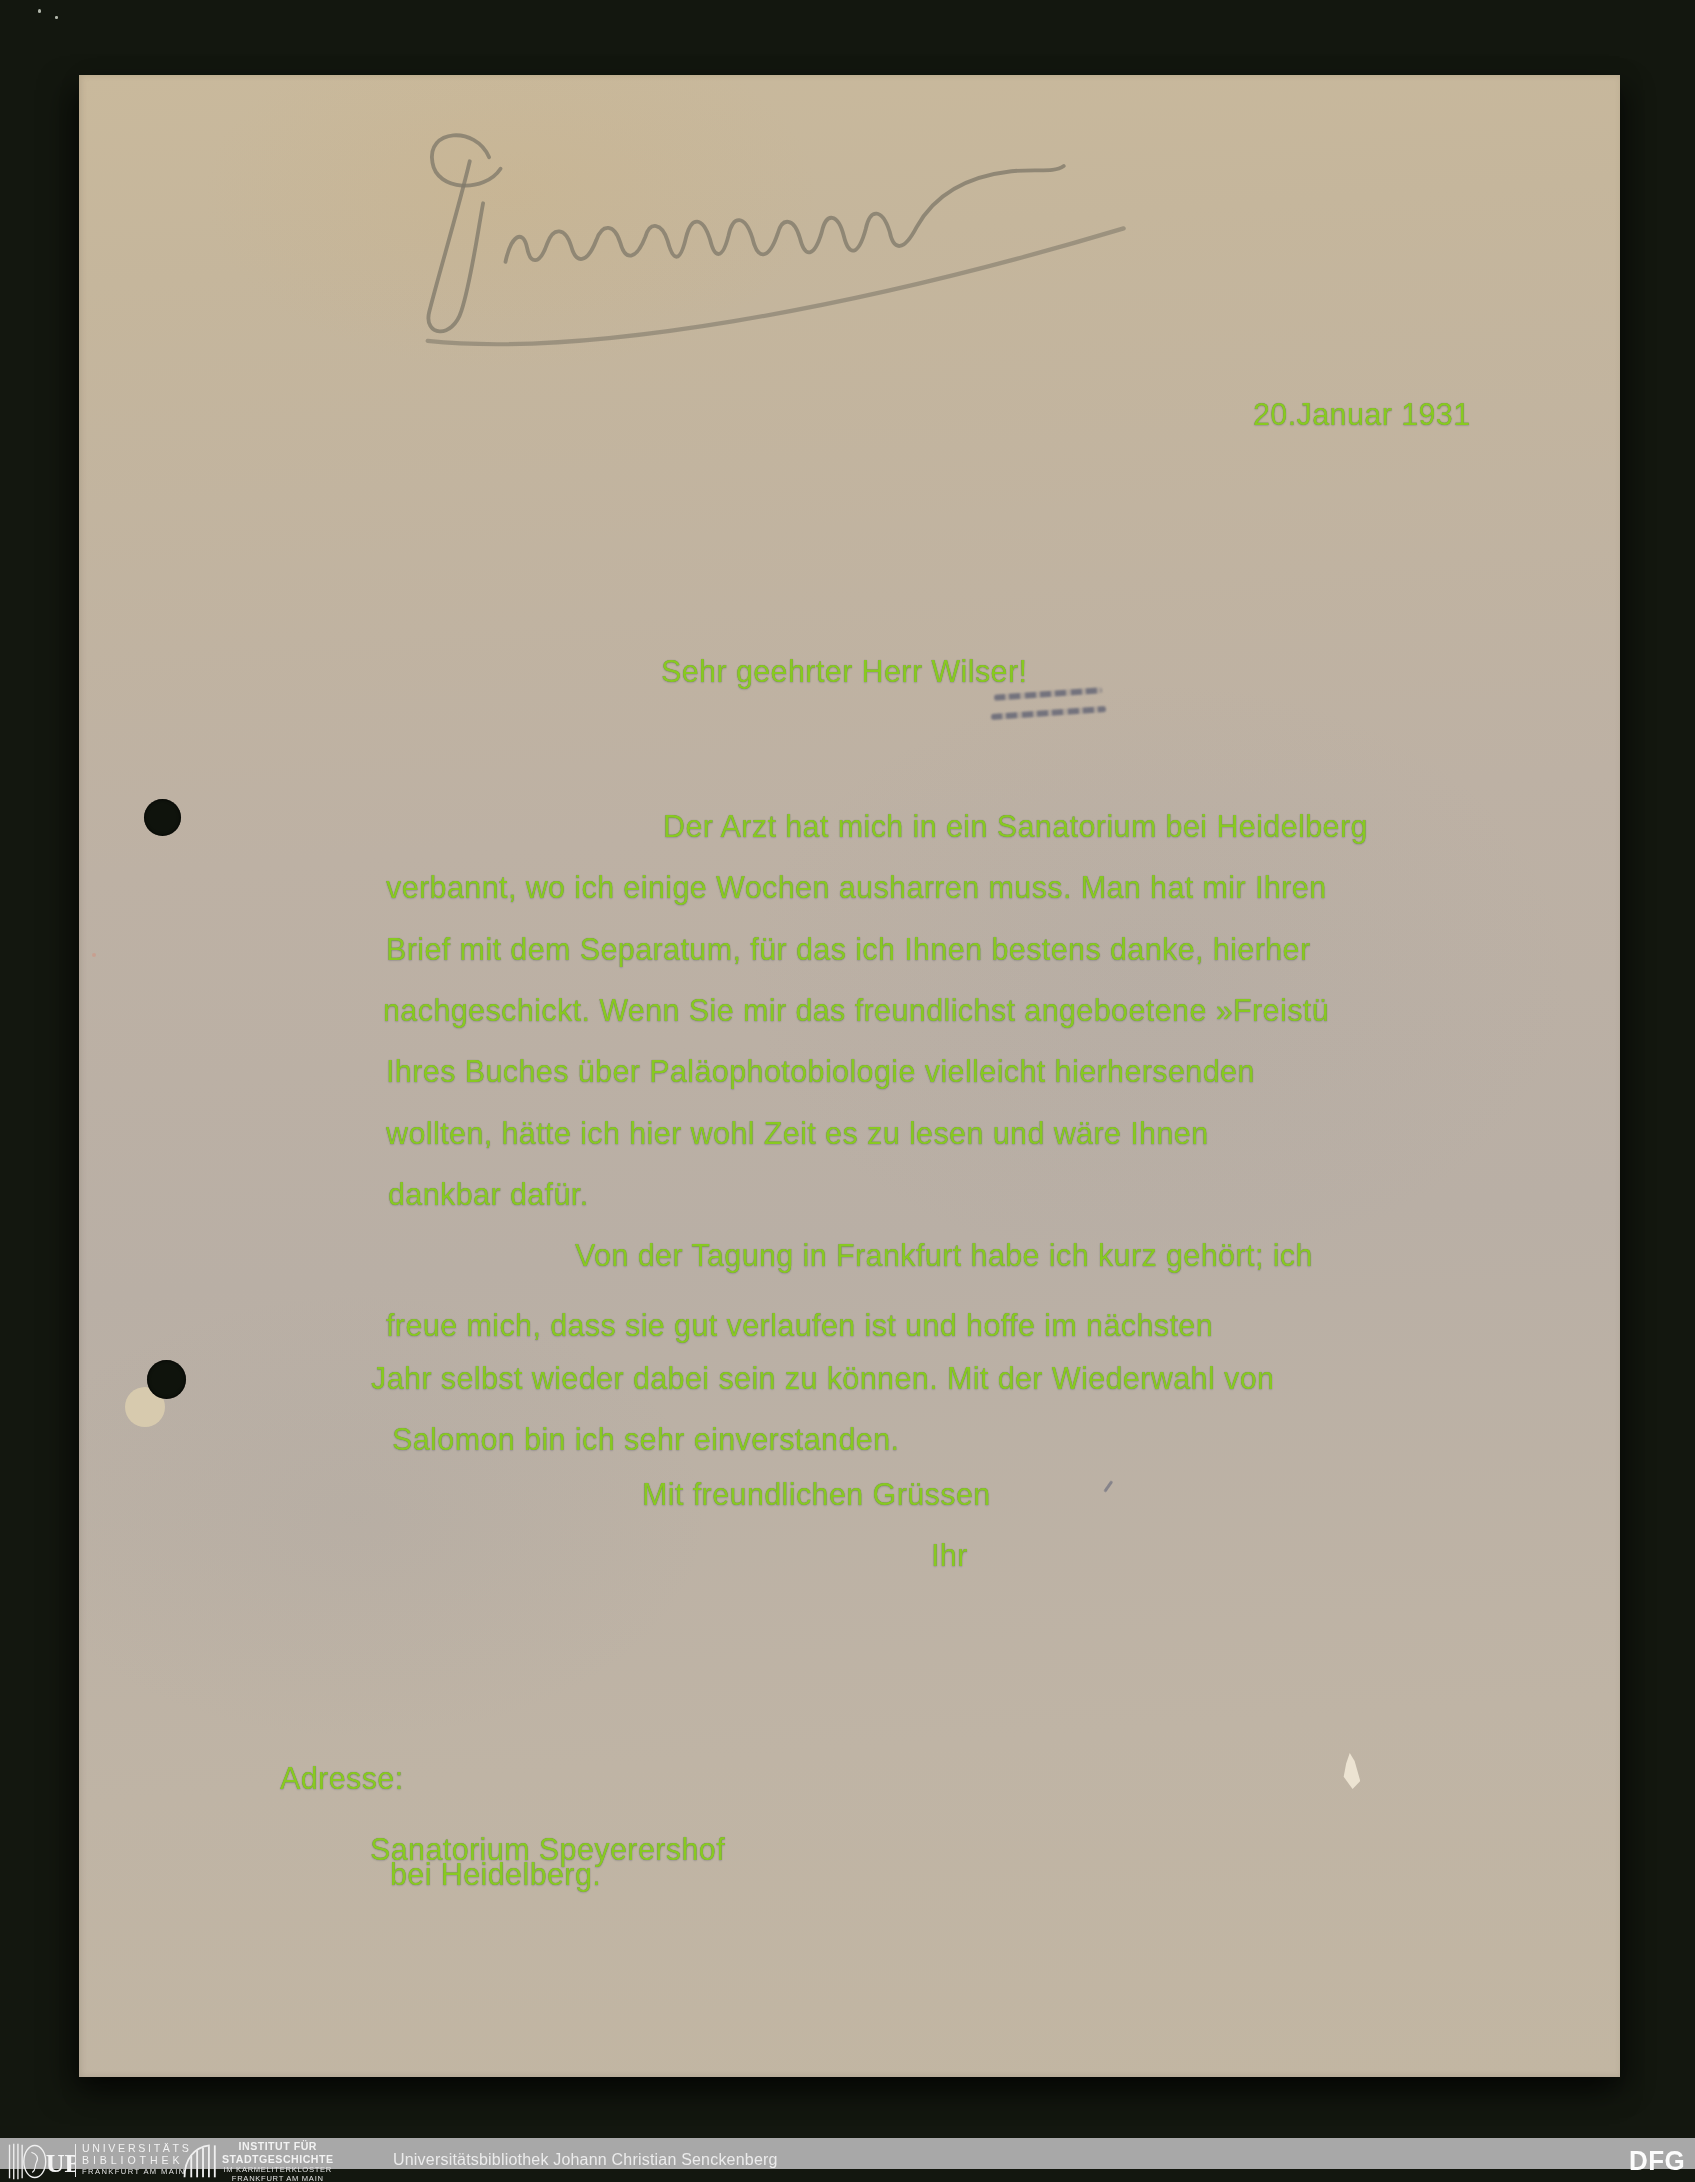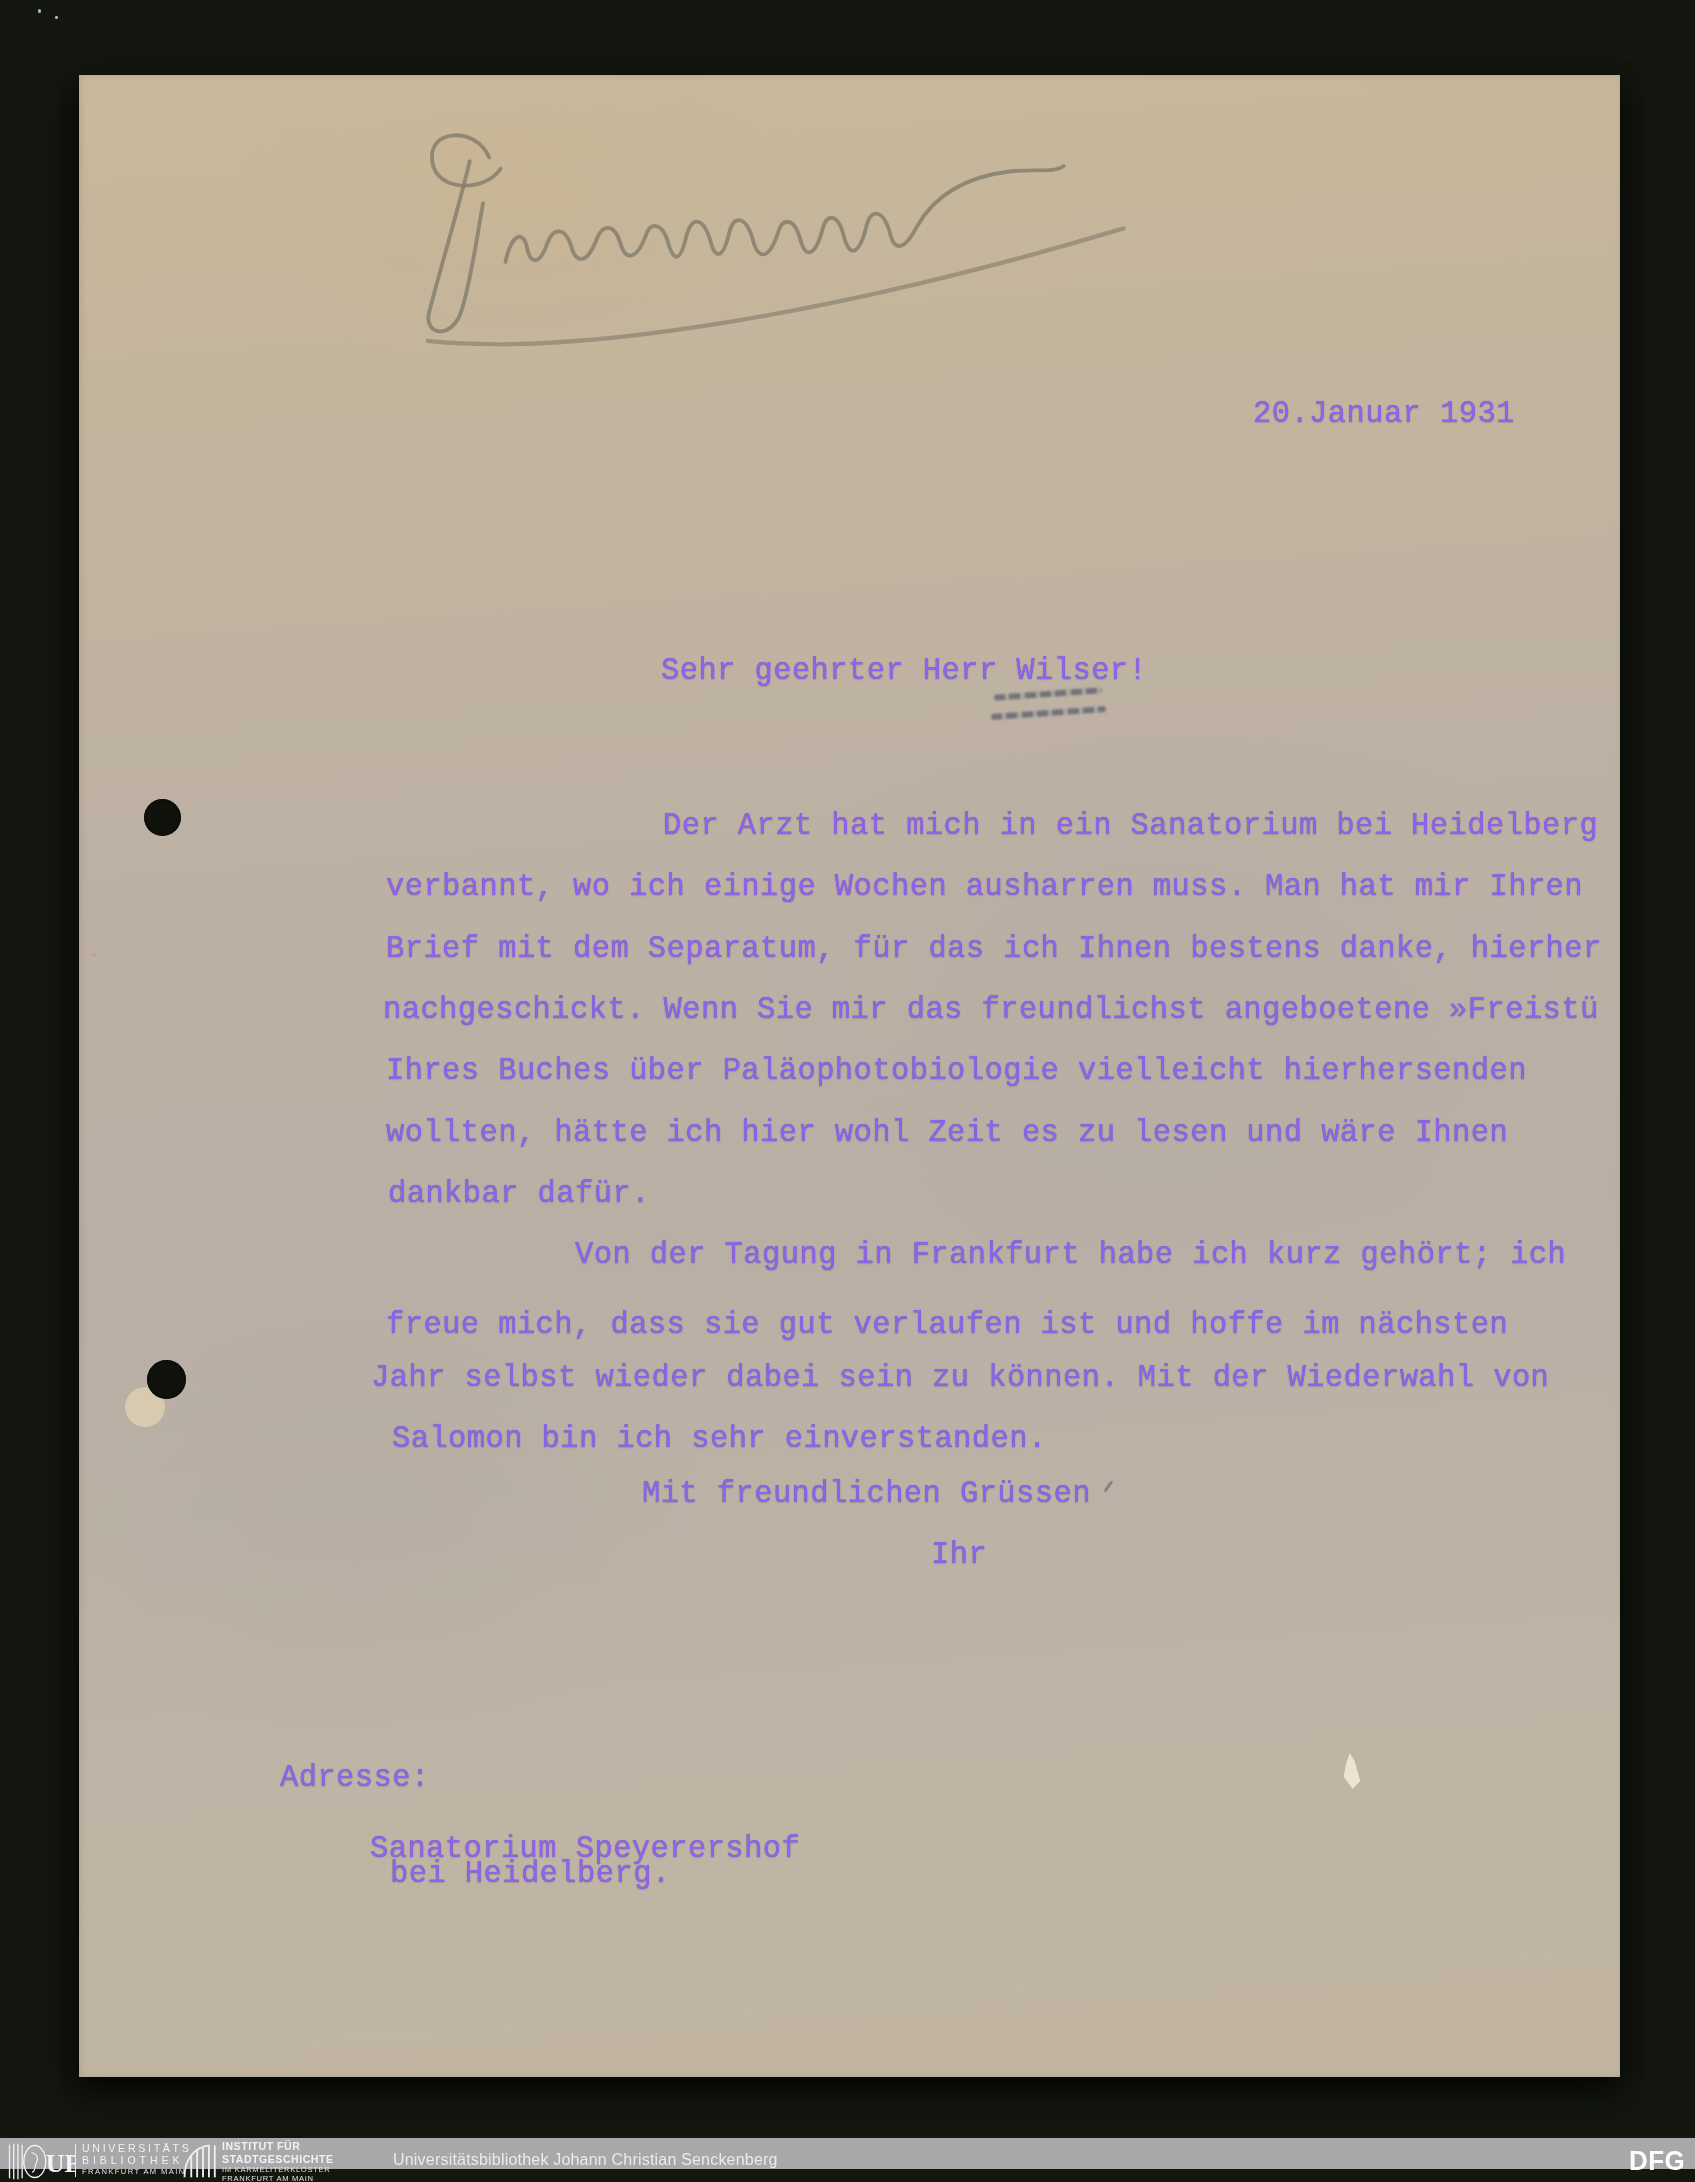--- a/index.html
+++ b/index.html
@@ -12,22 +12,22 @@
   .paper{
     position:absolute;left:79px;top:75px;width:1541px;height:2002px;
     background:
       radial-gradient(441px 254px at 28% 6%, rgba(206,176,122,.20), transparent 70%),
       radial-gradient(593px 424px at 70% 45%, rgba(148,150,160,.10), transparent 70%),
       radial-gradient(509px 322px at 18% 72%, rgba(140,142,152,.09), transparent 70%),
       linear-gradient(176deg,#c9b99c 0%,#c5b69c 10%,#bdb1a4 38%,#b9afa5 58%,#bfb4a5 82%,#c2b6a2 100%);
     box-shadow:-10.2px 13.6px 29px rgba(0,0,0,.55), 8.5px 12px 25.4px rgba(0,0,0,.45), inset 1.7px 0 6.8px rgba(90,80,60,.18);
   }
   .typed{
-    position:absolute;font-family:Liberation Mono, monospace;
-    font-size:30.5px;line-height:30.5px;letter-spacing:0.4px;color:#8b5cf6;opacity:.92;
+    position:absolute;font-family:Liberation Sans, sans-serif;
+    font-size:30.5px;line-height:30.5px;letter-spacing:0.4px;color:#84cc16;opacity:.92;
     text-shadow:0 0 0.8px rgba(72,78,104,.85),0 0.8px 1.7px rgba(72,78,104,.25);
     white-space:pre;filter:blur(0.3px);
   }
   .hole{position:absolute;border-radius:50%;background:#0f130c;box-shadow:inset 0 0 3.4px #000;}
   .ring{position:absolute;border-radius:50%;background:#d7caae;}
   .smudge{
     position:absolute;height:6px;border-radius:2.5px;filter:blur(0.9px);
     background:repeating-linear-gradient(90deg,rgba(70,76,102,.62) 0 11px,rgba(70,76,102,.14) 11px 15.3px);
   }
   .tick{position:absolute;width:12.7px;height:3.4px;background:rgba(80,86,112,.5);transform:rotate(-55deg);filter:blur(0.5px);border-radius:1.7px;}
@@ -42,21 +42,21 @@
     position:absolute;left:0;top:2138px;width:1695px;height:31px;background:#a8a8a8;
   }
   .fitem{position:absolute;color:#f2f2f2;}
   .ub-emblem{left:6.8px;top:2.5px;}
   .ub-sep{position:absolute;left:75px;top:6px;width:0.8px;height:33px;background:#e9e9e9;}
   .ubtext{left:82px;top:5.1px;line-height:1;}
   .ubtext .l1{font-size:10.6px;letter-spacing:2.7px;margin-bottom:1px;}
   .ubtext .l2{font-size:10.6px;letter-spacing:3.9px;margin-bottom:2.5px;}
   .ubtext .l3{font-size:7.6px;letter-spacing:1.4px;color:#e4e4e4;}
   .inst-icon{left:181px;top:4.2px;}
-  .insttext{left:222px;top:3.4px;line-height:1;}
+  .insttext{left:222px;top:3.4px;line-height:1;text-align:center;}
   .insttext .b{font-size:10.6px;font-weight:700;letter-spacing:0.5px;margin-bottom:1.7px;}
   .insttext .t{font-size:7.6px;letter-spacing:0.7px;color:#e2e2e2;margin-top:1.7px;}
   .credit{left:393px;top:2151px;position:absolute;font-size:16px;color:#ebebeb;letter-spacing:0.2px;}
   .dfg{left:1629px;top:2145px;position:absolute;font-size:26px;font-weight:800;letter-spacing:0.4px;color:#fcfcfc;transform:scaleY(1.06);}
 </style>
 </head>
 <body>
 
 <div class="dust" style="left:38px;top:9.3px;width:3.4px;height:3.4px;"></div>
 <div class="dust" style="left:55px;top:16px;width:2.5px;height:2.5px;"></div>

